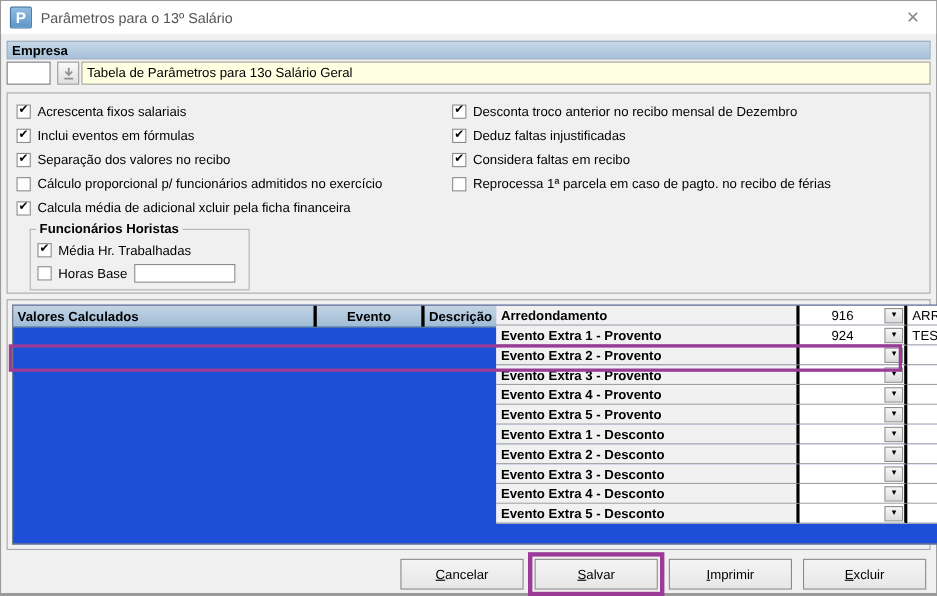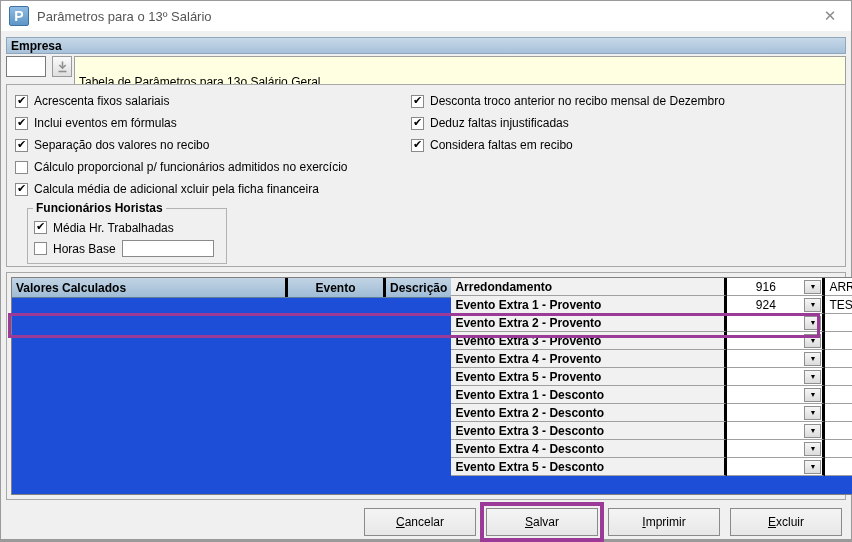--- a/index.html
+++ b/index.html
@@ -19,21 +19,21 @@
   .app-icon{width:20px;height:20px;background:linear-gradient(#8fbce4,#5e96c8);border:1px solid #3f72a3;color:#fff;font-weight:bold;font-size:14px;display:flex;align-items:center;justify-content:center;border-radius:2px;}
   .title-text{margin-left:8px;color:#555;font-size:13px;}
   .spacer{flex:1;}
   .close-btn{width:38px;height:28px;display:flex;align-items:center;justify-content:center;color:#8a8a8a;font-size:15px;cursor:default;}
   
   .content{flex:1;padding:6px 5px 0 5px;display:flex;flex-direction:column;}
   .empresa-band{height:17px;background:linear-gradient(var(--hdr-blue-light),var(--hdr-blue));border:1px solid #8fa6bb;font-weight:bold;padding:1px 4px;line-height:14px;}
   .empresa-row{margin-top:2px;height:21px;display:flex;align-items:stretch;}
   .code-input{width:40px;border:1px solid #7a7a7a;background:#fff;padding:0 3px;font:inherit;}
   .lookup-btn{width:20px;margin-left:6px;background:linear-gradient(#fafafa,#dfdfdf);border:1px solid #9a9a9a;display:flex;align-items:center;justify-content:center;}
-  .desc-field{flex:1;margin-left:2px;background:var(--yellow);border:1px solid #9f9f9f;padding:18px 4px;line-height:15px;white-space:nowrap;overflow:hidden;}
+  .desc-field{flex:1;margin-left:2px;background:var(--yellow);border:1px solid #9f9f9f;padding:2px 4px;line-height:15px;white-space:nowrap;overflow:hidden;}
   
   .options-panel{margin-top:7px;height:183px;border:1px solid #a8a8a8;background:var(--dlg-bg);padding:5px 2px 4px 8px;display:flex;}
   .opt-col-left{width:396px;}
   .opt-col-right{flex:1;}
   .check-row{height:22px;display:flex;align-items:center;}
   .cb{width:13px;height:13px;background:#fff;border:1px solid #8a8a8a;display:inline-flex;align-items:center;justify-content:center;flex:0 0 13px;font-size:11px;font-weight:bold;line-height:11px;color:#000;}
   .cb span{margin-top:-2px;}
   .check-label{margin-left:6px;white-space:nowrap;}
   .groupbox{position:relative;margin:8px 0 0 12px;width:200px;border:1px solid #b2b2b2;padding:8px 6px 4px 6px;}
   .gb-title{position:absolute;top:-8px;left:5px;background:var(--dlg-bg);padding:0 3px;font-weight:bold;}
@@ -156,20 +156,24 @@
                 <span>✔</span>
               </span>
     <span class="check-label">Deduz faltas injustificadas</span>
   </div>
             <div class="check-row">
     <span class="cb">
                 <span>✔</span>
               </span>
     <span class="check-label">Considera faltas em recibo</span>
   </div>
+            <div class="check-row">
+    <span class="cb"></span>
+    <span class="check-label">Reprocessa 1ª parcela em caso de pagto. no recibo de férias</span>
+  </div>
           </div>
       </div>
     </div>
 
     <div class="table-panel">
       <div class="grid-area">
         <div class="grid">
           <div class="g-row g-head">
             <div class="c-val">Valores Calculados</div>
             <div class="c-evt">Evento</div>

